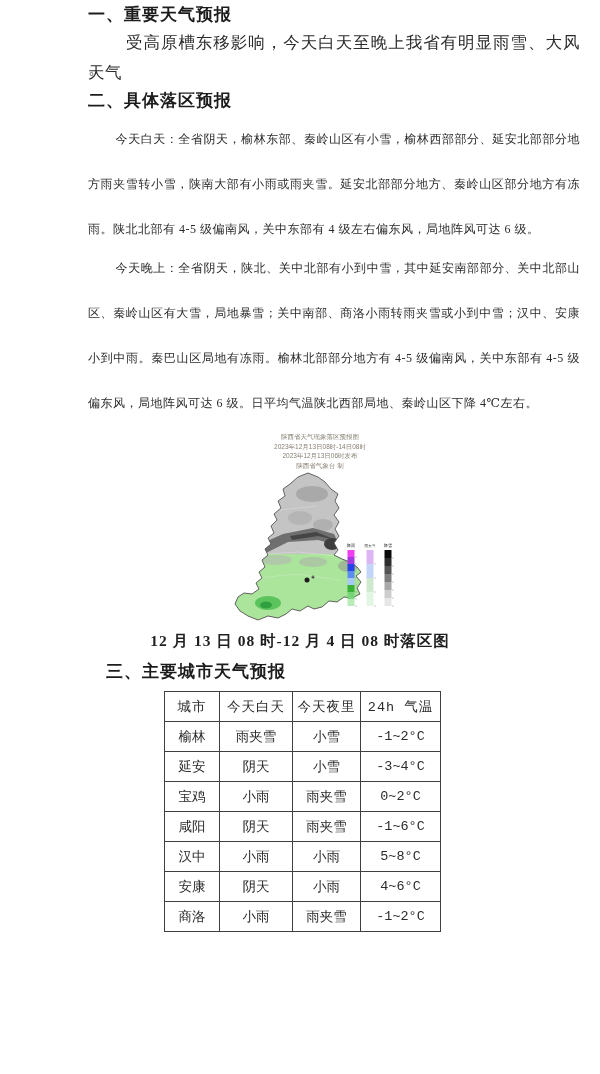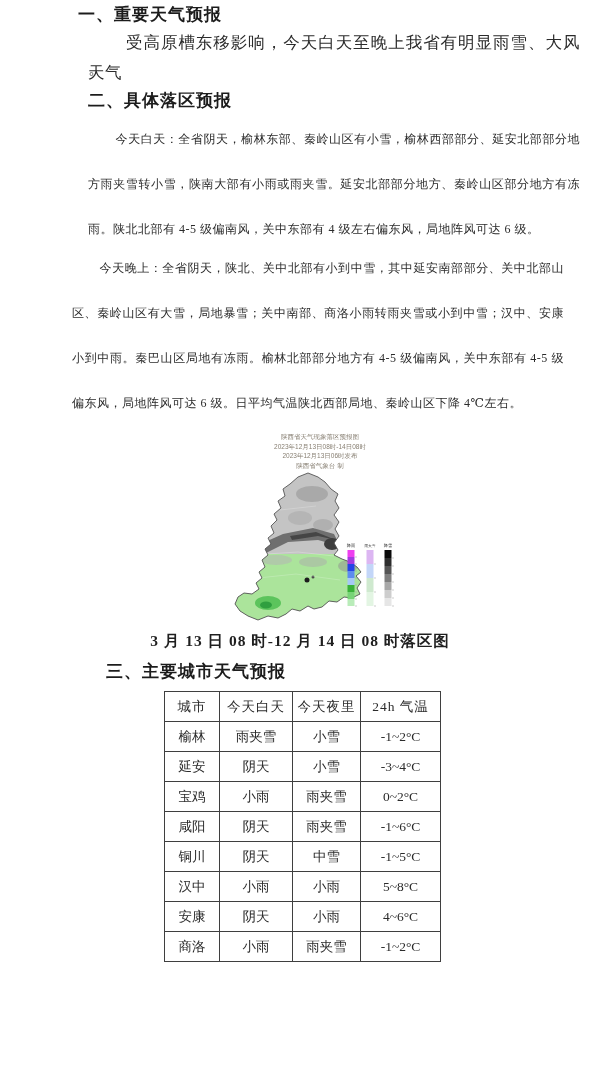--- a/index.html
+++ b/index.html
@@ -23,43 +23,43 @@
   .map-title-line{
     font-size:6.5px;line-height:9.5px;color:#877f72;
     font-family:"Liberation Sans","DejaVu Sans",sans-serif;white-space:nowrap;
   }
   .map-caption{
     left:0;top:631px;width:600px;text-align:center;
     font-weight:bold;font-size:15.5px;color:#1f1f1f;letter-spacing:1px;
   }
   table.city{
     border-collapse:collapse;table-layout:fixed;
-    font-size:13.5px;color:#2b2b2b;text-align:center;
+    font-size:13.5px;color:#2b2b2b;text-align:center;font-family:Liberation Mono, monospace;
   }
   table.city th,table.city td{
     border:1px solid #3f3f3f;height:29px;padding:0 2px;
     font-weight:normal;overflow:hidden;white-space:nowrap;
   }
   table.city th{letter-spacing:1px;}
   svg text{font-family:"Liberation Sans","DejaVu Sans",sans-serif;}
 </style>
 </head>
 <body>
 
-<div class="abs heading" style="left:78px;top:3px;">一、重要天气预报</div>
+<div class="abs heading" style="left:88px;top:3px;">一、重要天气预报</div>
 
 <div class="abs bodytext sec1-para" style="left:88px;top:28px;width:492px;">受高原槽东移影响，今天白天至晚上我省有明显雨雪、大风天气</div>
 
 <div class="abs period-line" style="left:88px;top:58px;">。</div>
 
 <div class="abs heading" style="left:88px;top:89px;text-align:center;">二、具体落区预报</div>
 
 <div class="abs bodytext" style="left:88px;top:117px;width:492px;">今天白天：全省阴天，榆林东部、秦岭山区有小雪，榆林西部部分、延安北部部分地方雨夹雪转小雪，陕南大部有小雨或雨夹雪。延安北部部分地方、秦岭山区部分地方有冻雨。陕北北部有 4-5 级偏南风，关中东部有 4 级左右偏东风，局地阵风可达 6 级。</div>
 
-<div class="abs bodytext" style="left:72px;top:246px;width:492px;">今天晚上：全省阴天，陕北、关中北部有小到中雪，其中延安南部部分、关中北部山区、秦岭山区有大雪，局地暴雪；关中南部、商洛小雨转雨夹雪或小到中雪；汉中、安康小到中雨。秦巴山区局地有冻雨。榆林北部部分地方有 4-5 级偏南风，关中东部有 4-5 级偏东风，局地阵风可达 6 级。日平均气温陕北西部局地、秦岭山区下降 4℃左右。</div>
+<div class="abs bodytext" style="left:88px;top:246px;width:492px;">今天晚上：全省阴天，陕北、关中北部有小到中雪，其中延安南部部分、关中北部山区、秦岭山区有大雪，局地暴雪；关中南部、商洛小雨转雨夹雪或小到中雪；汉中、安康小到中雨。秦巴山区局地有冻雨。榆林北部部分地方有 4-5 级偏南风，关中东部有 4-5 级偏东风，局地阵风可达 6 级。日平均气温陕北西部局地、秦岭山区下降 4℃左右。</div>
 
 <div class="abs map-block">
   <div class="map-title-line">陕西省天气现象落区预报图</div>
   <div class="map-title-line">2023年12月13日08时-14日08时</div>
   <div class="map-title-line">2023年12月13日06时发布</div>
   <div class="map-title-line">陕西省气象台 制</div>
 
   <svg id="map-svg" width="184" height="152" viewBox="0 0 184 152">
     <defs>
       <clipPath id="prov">
@@ -145,21 +145,21 @@
           <line x1="164" x2="166" y1="120" y2="120" stroke="#999" stroke-width="0.5"></line>
           <rect x="156.5" y="120" width="7" height="8" fill="#cdcdcd"></rect>
           <line x1="164" x2="166" y1="128" y2="128" stroke="#999" stroke-width="0.5"></line>
           <rect x="156.5" y="128" width="7" height="8" fill="#e6e6e6"></rect>
           <line x1="164" x2="166" y1="136" y2="136" stroke="#999" stroke-width="0.5"></line>
         </g>
     </g>
   </svg>
 </div>
 
-<div class="abs map-caption">3 月 13 日 08 时-12 月 14 日 08 时落区图</div>
+<div class="abs map-caption">12 月 13 日 08 时-12 月 4 日 08 时落区图</div>
 
 <div class="abs heading" style="left:88px;top:660px;margin-left:18px;">三、主要城市天气预报</div>
 
 <table class="city abs" style="left:164px;top:691px;width:276px;">
   <colgroup>
     <col style="width:55px">
       <col style="width:73px">
       <col style="width:68px">
       <col style="width:80px">
   </colgroup>
@@ -190,26 +190,20 @@
         <td>雨夹雪</td>
         <td>0~2°C</td>
       </tr>
       <tr>
         <td>咸阳</td>
         <td>阴天</td>
         <td>雨夹雪</td>
         <td>-1~6°C</td>
       </tr>
       <tr>
-        <td>铜川</td>
-        <td>阴天</td>
-        <td>中雪</td>
-        <td>-1~5°C</td>
-      </tr>
-      <tr>
         <td>汉中</td>
         <td>小雨</td>
         <td>小雨</td>
         <td>5~8°C</td>
       </tr>
       <tr>
         <td>安康</td>
         <td>阴天</td>
         <td>小雨</td>
         <td>4~6°C</td>

